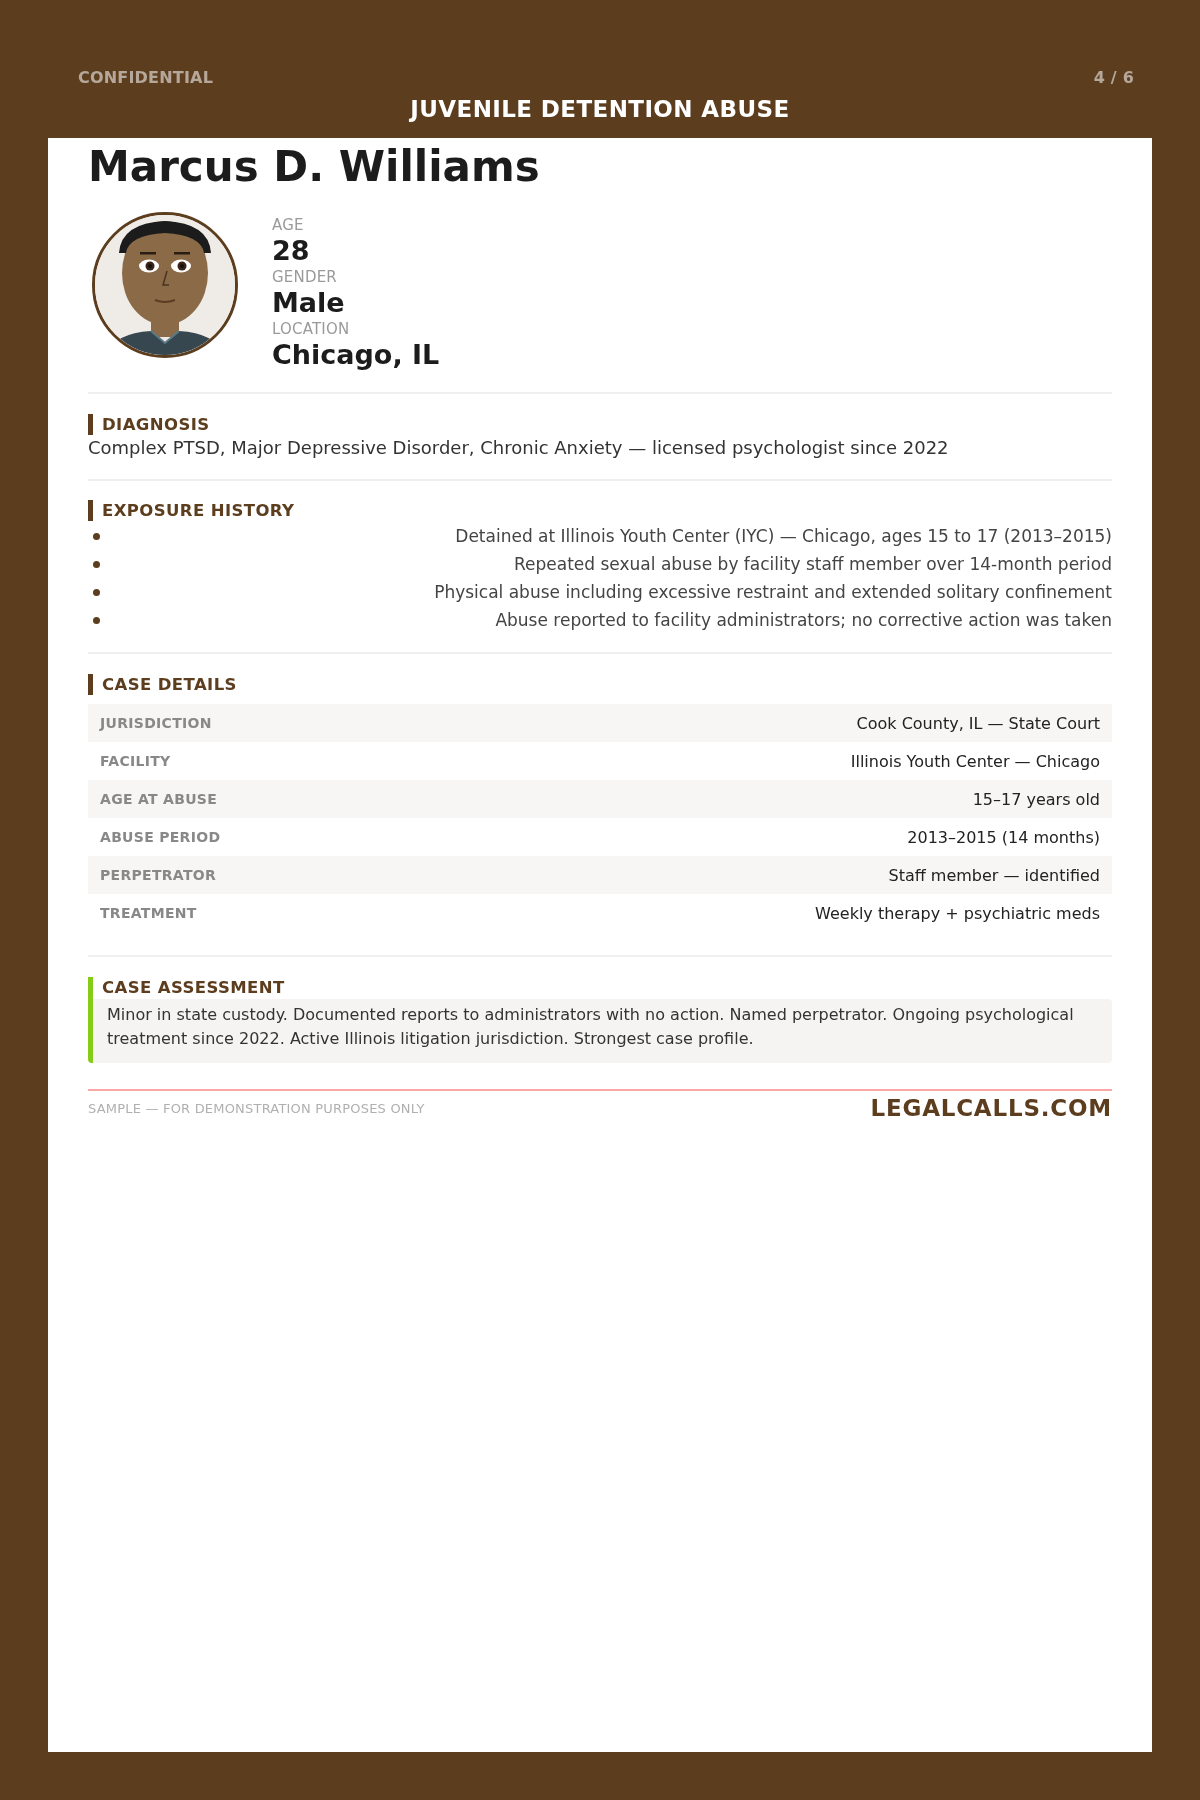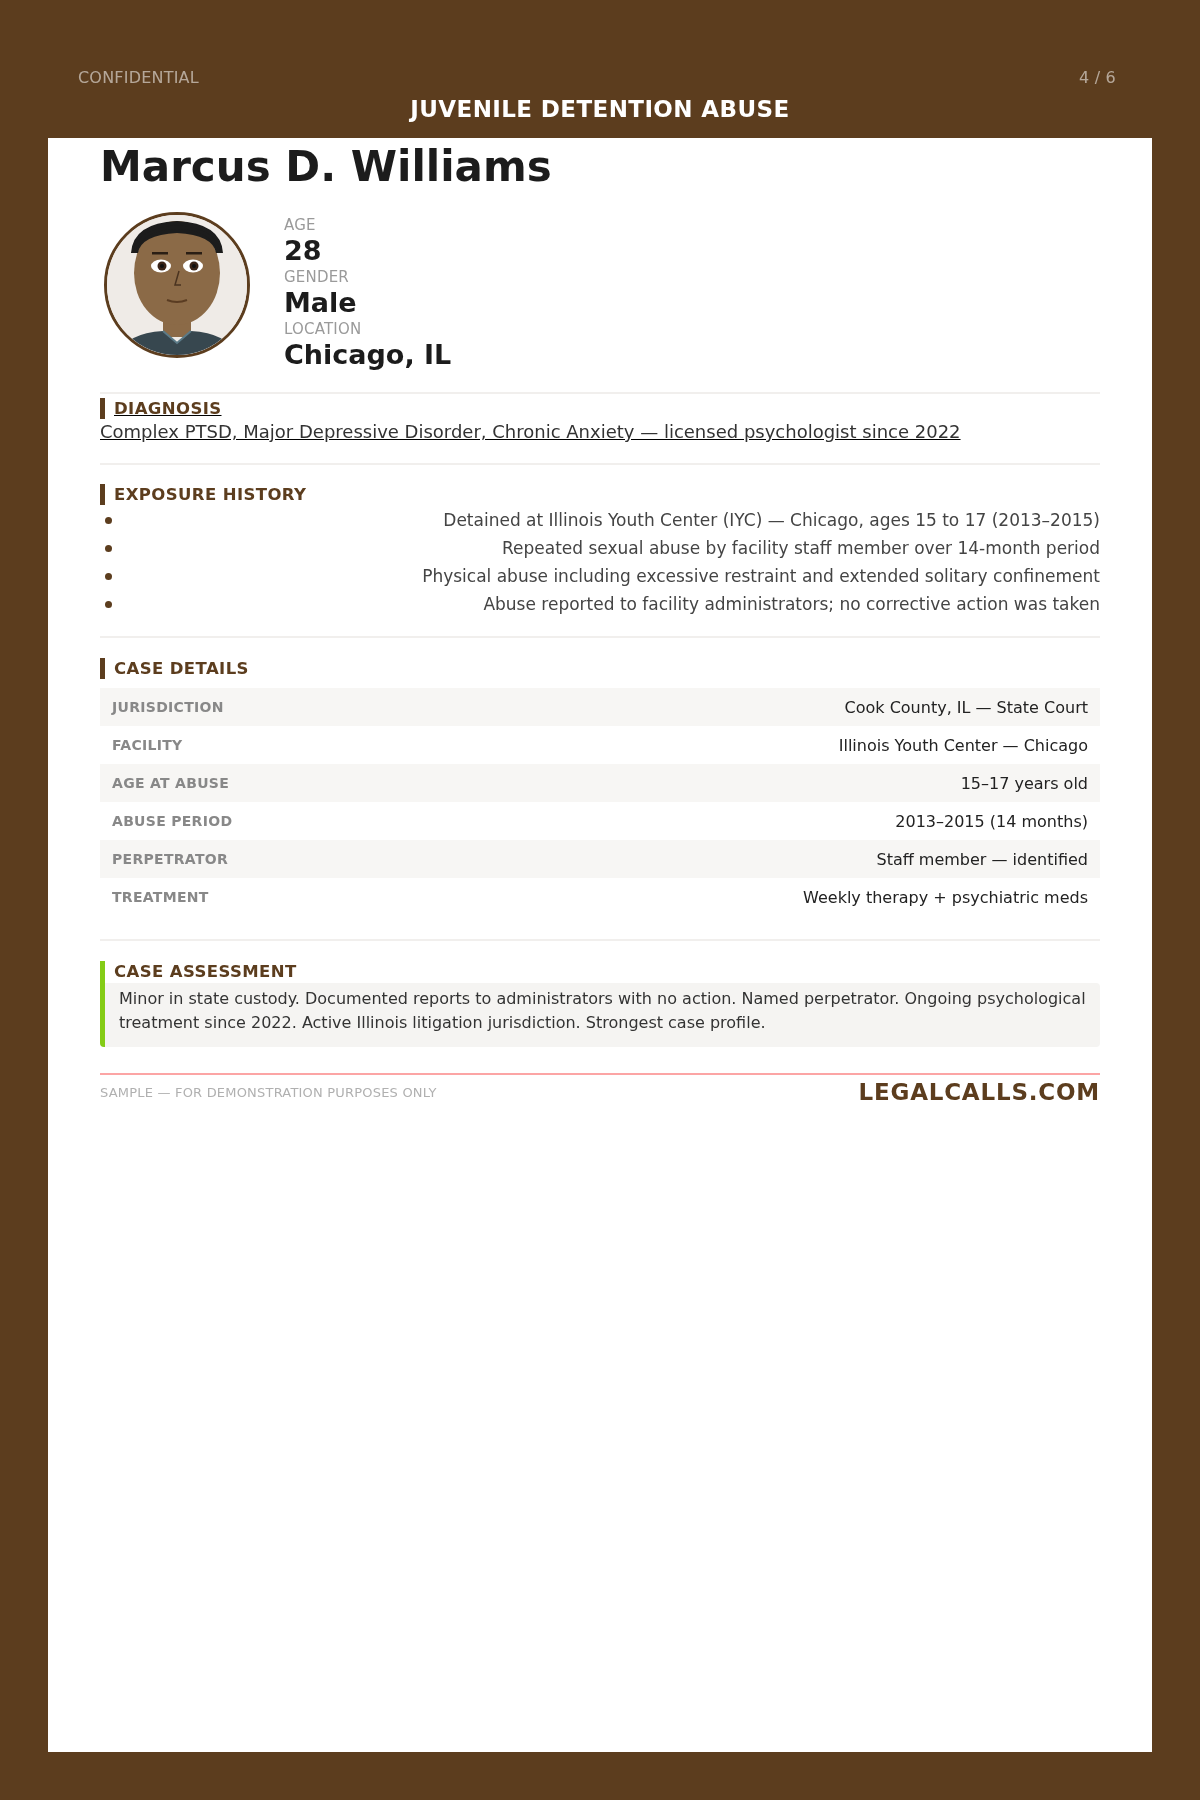--- a/index.html
+++ b/index.html
@@ -4,35 +4,36 @@
 <style>
   * { box-sizing: border-box; margin: 0; padding: 0; }
   html, body { width: 1200px; height: 1800px; }
   body {
     background: #5c3d1e;
     font-family: "DejaVu Sans", sans-serif;
     position: relative;
     overflow: hidden;
   }
   .topbar {
-    position: absolute; left: 78px; right: 84px; top: 68px;
+    position: absolute; left: 78px; right: 66px; top: 68px;
     display: flex; justify-content: space-between;
     font-size: 16px; color: rgba(255,255,255,0.55);
     letter-spacing: 0.2px;
+    font-weight: bold;
   }
   .doc-title {
     position: absolute; left: 0; right: 0; top: 96px;
     text-align: center; color: #ffffff;
     font-size: 23px; font-weight: bold; letter-spacing: 0.4px;
   }
   .card {
     position: absolute; left: 48px; top: 138px;
     width: 1104px; height: 1614px;
     background: #ffffff;
-    padding: 0 52px;
+    padding: 0 40px;
   }
   .name {
     font-size: 42px; font-weight: bold; color: #1c1c1c;
     margin-top: 4px; line-height: 50px;
   }
   .profile { display: flex; margin-top: 20px; align-items: flex-start; }
   .avatar {
     width: 146px; height: 146px; border-radius: 50%;
     border: 3px solid #5c3d1e; background: #efebe7;
     overflow: hidden; flex: none; margin-left: 4px;
@@ -135,21 +136,21 @@
       <div class="info-value">28</div>
       <div class="info-label">GENDER</div>
       <div class="info-value">Male</div>
       <div class="info-label">LOCATION</div>
       <div class="info-value">Chicago, IL</div>
     </div>
   </div>
 
   <div class="divider" style="margin-top:22px;"></div>
 
-  <section style="margin-top:4px;text-decoration:underline;">
+  <section style="margin-top:20px;">
     <h2 class="sec-heading">DIAGNOSIS</h2>
     <p class="diag-text">Complex PTSD, Major Depressive Disorder, Chronic Anxiety — licensed psychologist since 2022</p>
   </section>
 
   <div class="divider" style="margin-top:19px;"></div>
 
   <section style="margin-top:19px;">
     <h2 class="sec-heading">EXPOSURE HISTORY</h2>
     <ul class="bullets">
       <li>Detained at Illinois Youth Center (IYC) — Chicago, ages 15 to 17 (2013–2015)</li>

